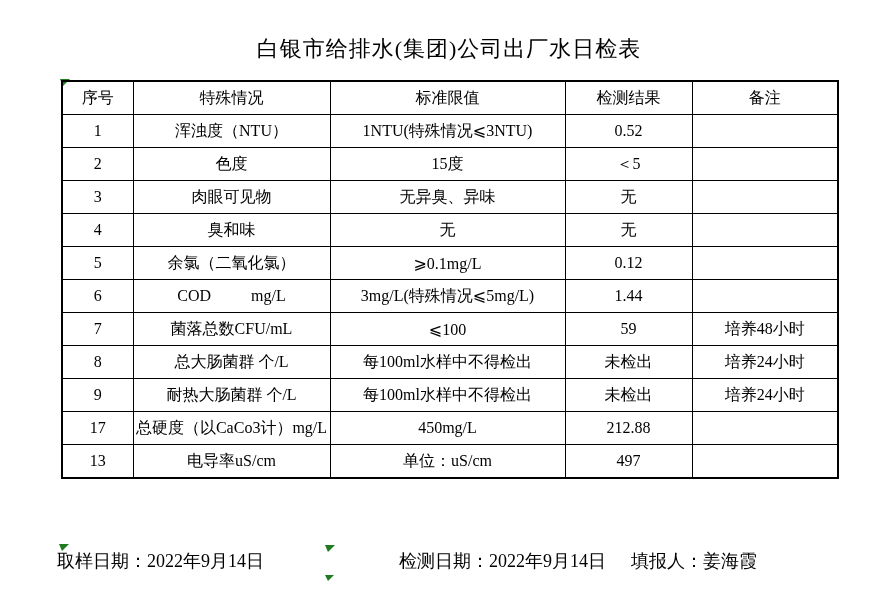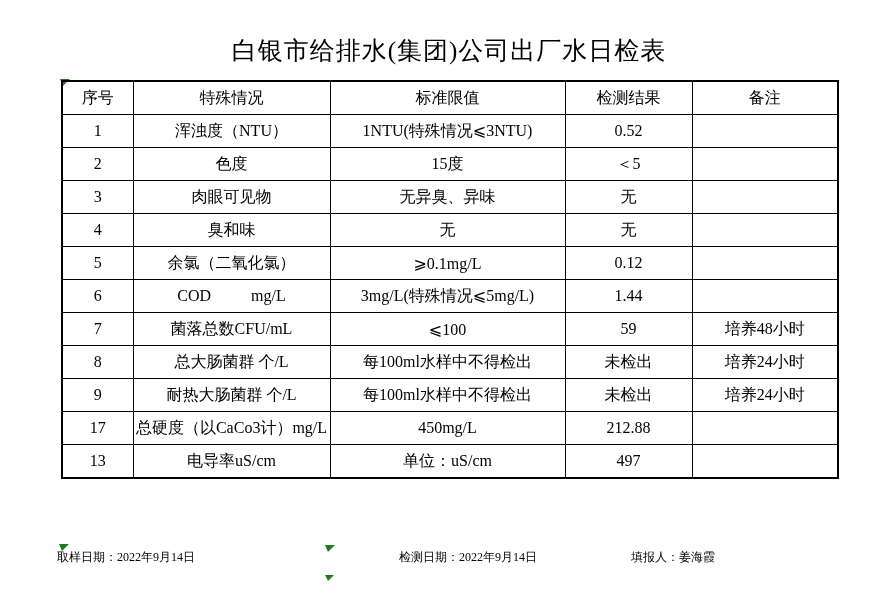--- a/index.html
+++ b/index.html
@@ -8,21 +8,21 @@
     width:882px;height:605px;
     background:#ffffff;
     font-family:"Liberation Serif","DejaVu Serif",serif;
     color:#000;
     overflow:hidden;
   }
   .title{
     position:absolute;
     left:61px;top:34px;width:776px;
     text-align:center;
-    font-size:25px;
+    font-size:22px;
     letter-spacing:1px;
     white-space:nowrap;
   }
   table.sheet{
     position:absolute;
     left:61px;top:80px;
     border-collapse:collapse;
     table-layout:fixed;
     border:2px solid #000;
     padding-left:16px;
@@ -34,21 +34,21 @@
     vertical-align:middle;
     font-size:16px;
     font-weight:normal;
     padding:0 2px;
     overflow:hidden;
     white-space:pre;
   }
   .footer-item{
     position:absolute;
     top:549px;
-    font-size:12px;
+    font-size:18px;
     white-space:nowrap;
   }
   .f-sampling{left:57px;}
   .f-testing{left:399px;}
   .f-reporter{left:631px;text-align:center;}
   .flag{
     position:absolute;
     width:0;height:0;
     border-style:solid;
     border-color:transparent;

